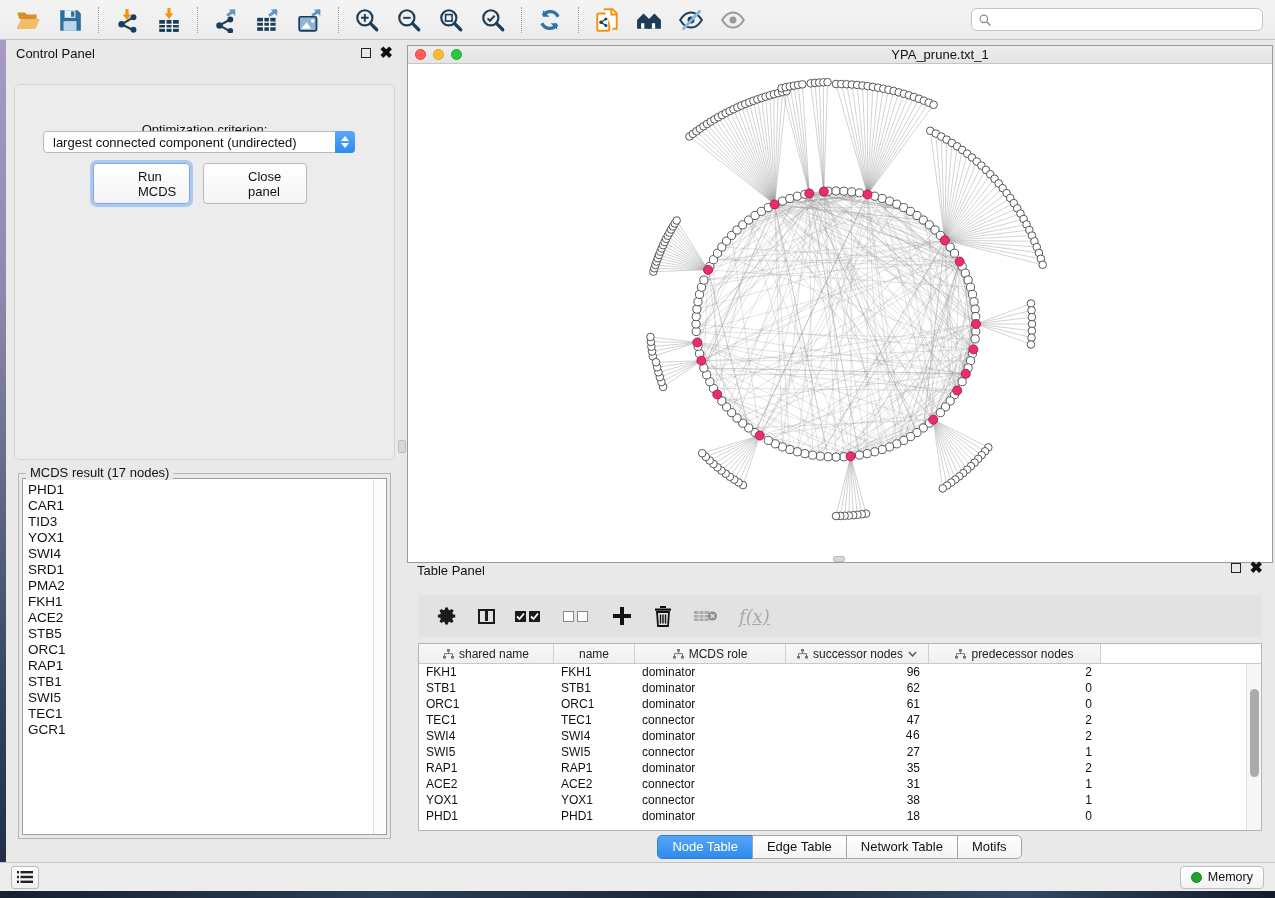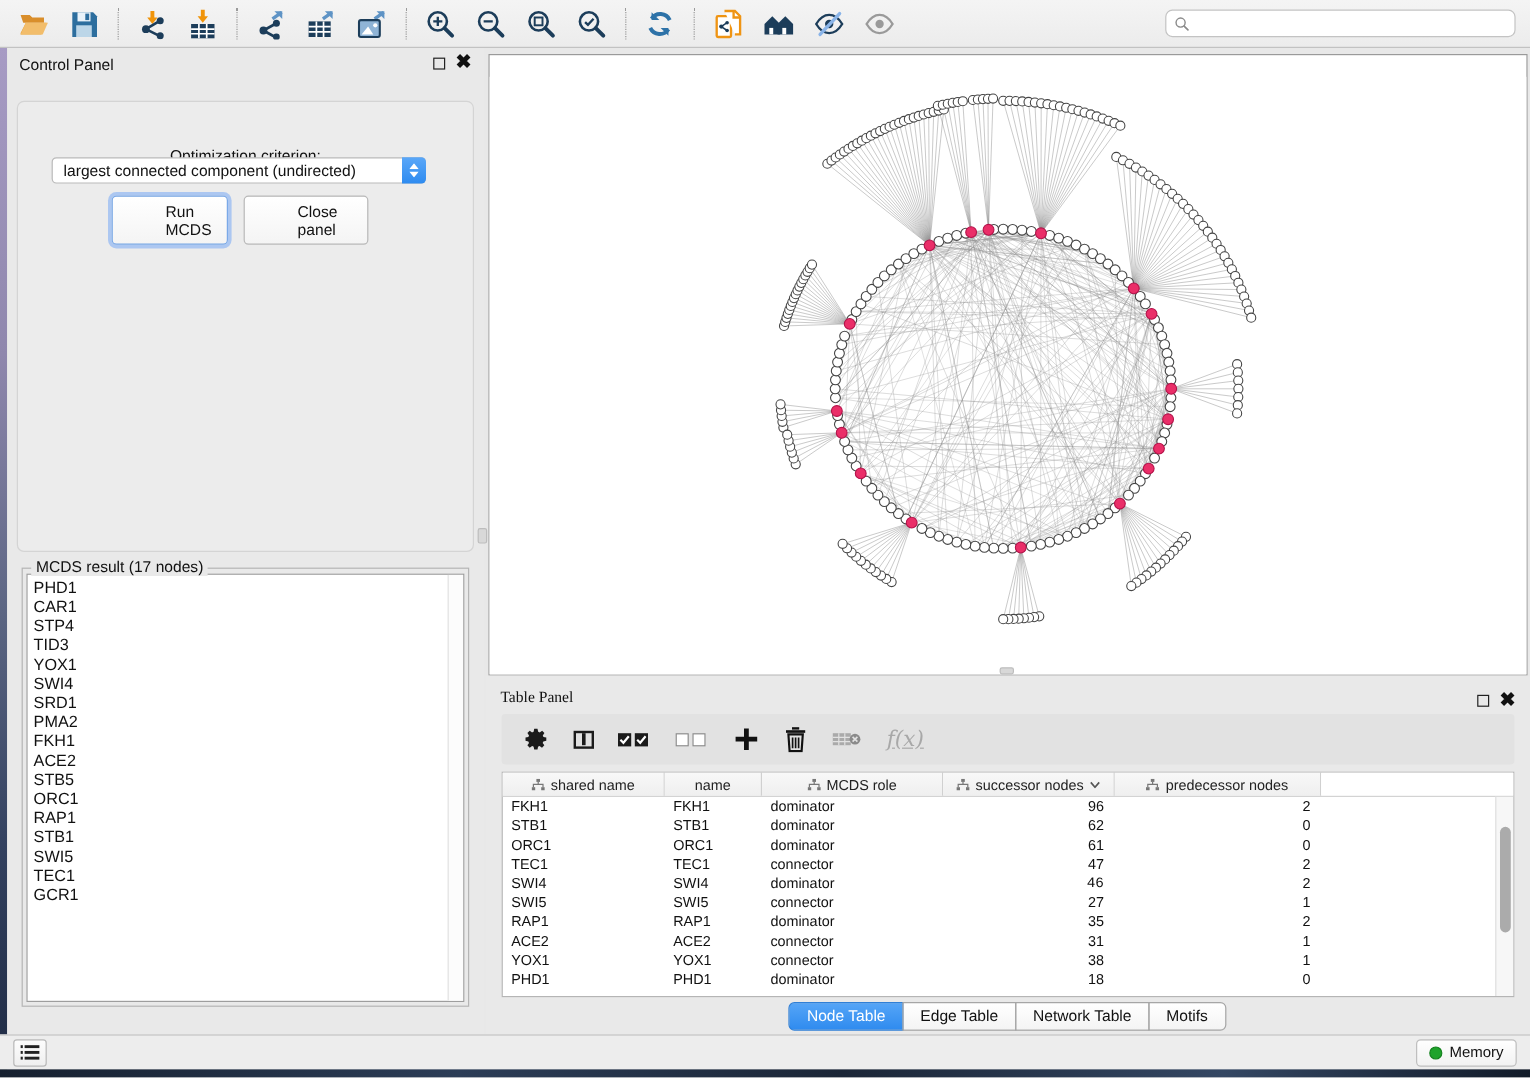--- a/index.html
+++ b/index.html
@@ -73,21 +73,21 @@
   .light.red { background:#ff5f57; border:1px solid #e0443e; }
   .light.yellow { background:#febc2e; border:1px solid #dea123; }
   .light.green { background:#28c840; border:1px solid #1dad2b; }
   .net-title { position:absolute; left:0; right:0; text-align:center; font-size:13px; color:#111; transform:translateX(100px); }
   .net-canvas { position:absolute; left:0; top:18px; width:864px; height:498px; background:#fff; }
   .vsplit-grip { left:398px; top:440px; width:8px; height:13px; background:#d8d8d8; border:1px solid #bdbdbd; border-radius:2px; }
   .hsplit-grip { left:833px; top:556px; width:12px; height:6px; background:#d8d8d8; border:1px solid #bdbdbd; border-radius:2px; }
 
   
   .table-panel { left:405px; top:563px; width:870px; height:299px; background:#e9e9e9; }
-  .tp-header { position:absolute; left:0; top:0; width:100%; height:26px; display:flex; align-items:flex-end; padding:0 12px;font-family:Liberation Serif, serif; }
+  .tp-header { position:absolute; left:0; top:0; width:100%; height:26px; display:flex; align-items:flex-start; padding:0 12px; }
   .tp-title { font-size:13px; color:#111; }
   .tp-toolbar { position:absolute; left:13px; top:32px; width:844px; height:42px; background:#e2e2e2; border-radius:3px;
                 display:flex; align-items:center; gap:20px; padding-left:18px; }
   .tpi { display:flex; align-items:center; justify-content:center; }
   .fx { font-family:"DejaVu Serif", serif; font-style:italic; font-size:18px; color:#a8a8a8;text-decoration:underline; }
   .chk { width:11px; height:11px; display:inline-block; margin-right:3px; }
   .chk.on { background:#1b1b1b; position:relative; }
   .chk.on svg { position:absolute; left:1px; top:1px; }
   .chk.off { background:#fff; border:1.5px solid #8a8a8a; }
   .col-icon { width:17px; height:15px; border:2.5px solid #1b1b1b; position:relative; }
@@ -296,21 +296,20 @@
   <div class="cp-btn run-btn">Run MCDS</div>
   <div class="cp-btn closep-btn">Close panel</div>
 
   <div class="result-fieldset">
     <span class="result-legend">MCDS result (17 nodes)</span>
     <div class="result-border"></div>
     <div class="result-list">
       <ul class="result-items">
           <li>PHD1</li>
           <li>CAR1</li>
-          <li>STP4</li>
           <li>TID3</li>
           <li>YOX1</li>
           <li>SWI4</li>
           <li>SRD1</li>
           <li>PMA2</li>
           <li>FKH1</li>
           <li>ACE2</li>
           <li>STB5</li>
           <li>ORC1</li>
           <li>RAP1</li>
@@ -320,20 +319,28 @@
           <li>GCR1</li>
         </ul>
       <div class="result-scroll"></div>
     </div>
   </div>
 </div>
 
 <div class="abs vsplit-grip"></div>
 
 <div class="abs net-window">
+  <div class="net-titlebar">
+    <span class="lights">
+      <span class="light red"></span>
+      <span class="light yellow"></span>
+      <span class="light green"></span>
+    </span>
+    <span class="net-title">YPA_prune.txt_1</span>
+  </div>
   <svg class="net-canvas" viewBox="0 0 864 498">
       <g>
         <line x1="366.6280394495291" y1="140.4603918422108" x2="568" y2="260" stroke="#8c8c8c" stroke-width="0.7" opacity="0.35"></line>
         <line x1="366.6280394495291" y1="140.4603918422108" x2="288" y2="260" stroke="#8c8c8c" stroke-width="0.7" opacity="0.35"></line>
         <line x1="366.6280394495291" y1="140.4603918422108" x2="521.2885209132805" y2="160.82959207053892" stroke="#8c8c8c" stroke-width="0.7" opacity="0.35"></line>
         <line x1="366.6280394495291" y1="140.4603918422108" x2="515.2885722602227" y2="156.016412831752" stroke="#8c8c8c" stroke-width="0.7" opacity="0.35"></line>
         <line x1="366.6280394495291" y1="140.4603918422108" x2="412.32497334553693" y2="392.16372391580126" stroke="#8c8c8c" stroke-width="0.7" opacity="0.35"></line>
         <line x1="366.6280394495291" y1="140.4603918422108" x2="420.1501373867932" y2="392.79076639736957" stroke="#8c8c8c" stroke-width="0.7" opacity="0.35"></line>
         <line x1="366.6280394495291" y1="140.4603918422108" x2="546.5413878919599" y2="189.2397338234603" stroke="#8c8c8c" stroke-width="0.7" opacity="0.35"></line>
         <line x1="366.6280394495291" y1="140.4603918422108" x2="554.1356415063387" y2="317.70653730263524" stroke="#8c8c8c" stroke-width="0.7" opacity="0.35"></line>

